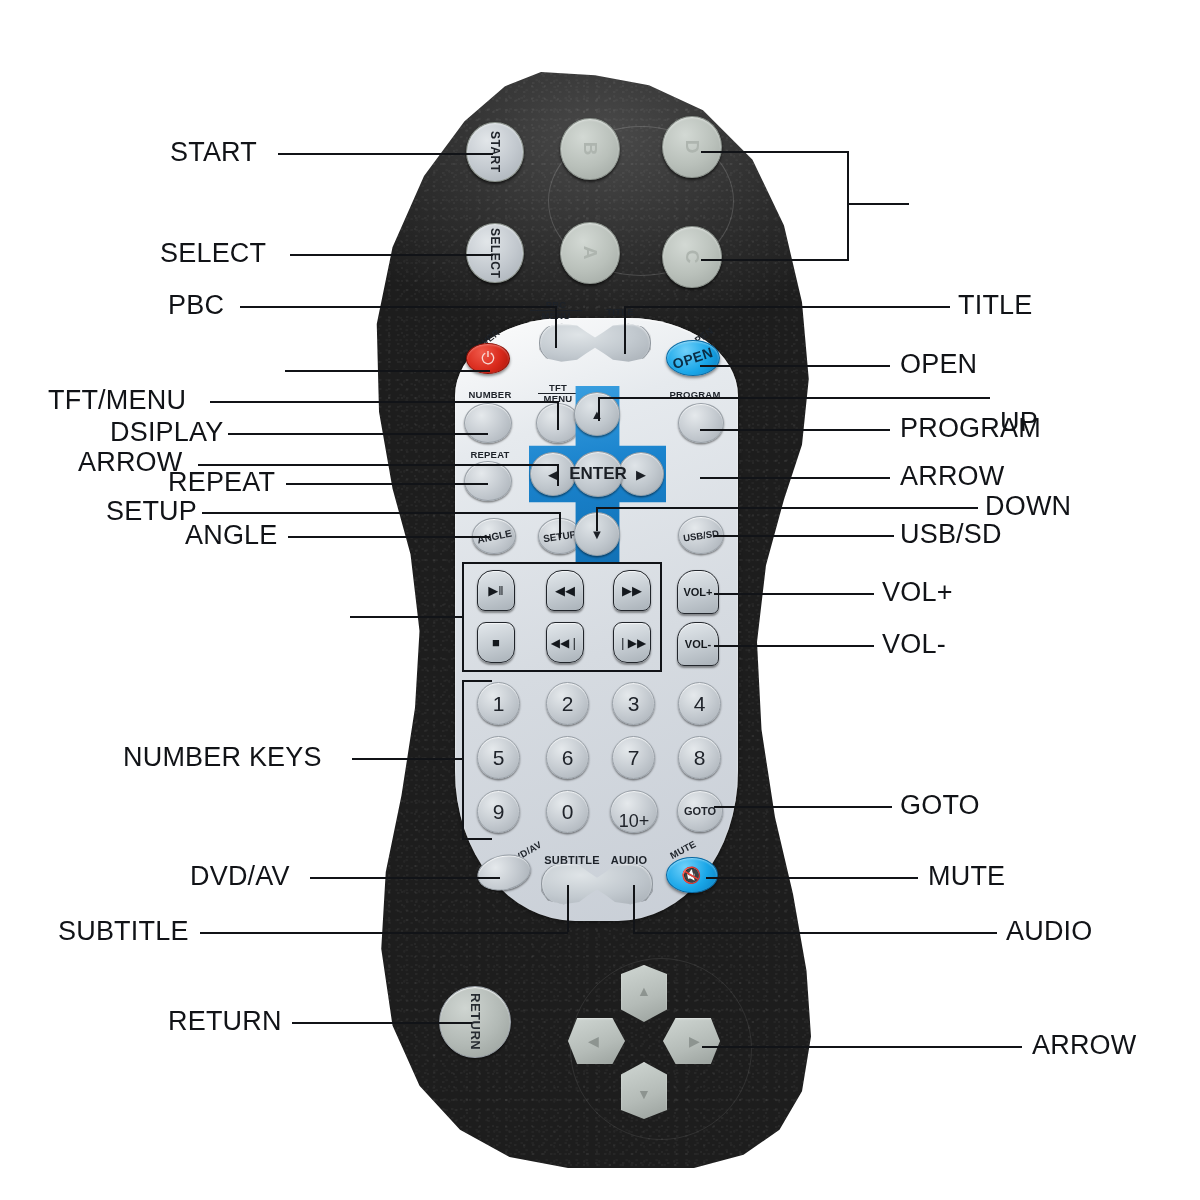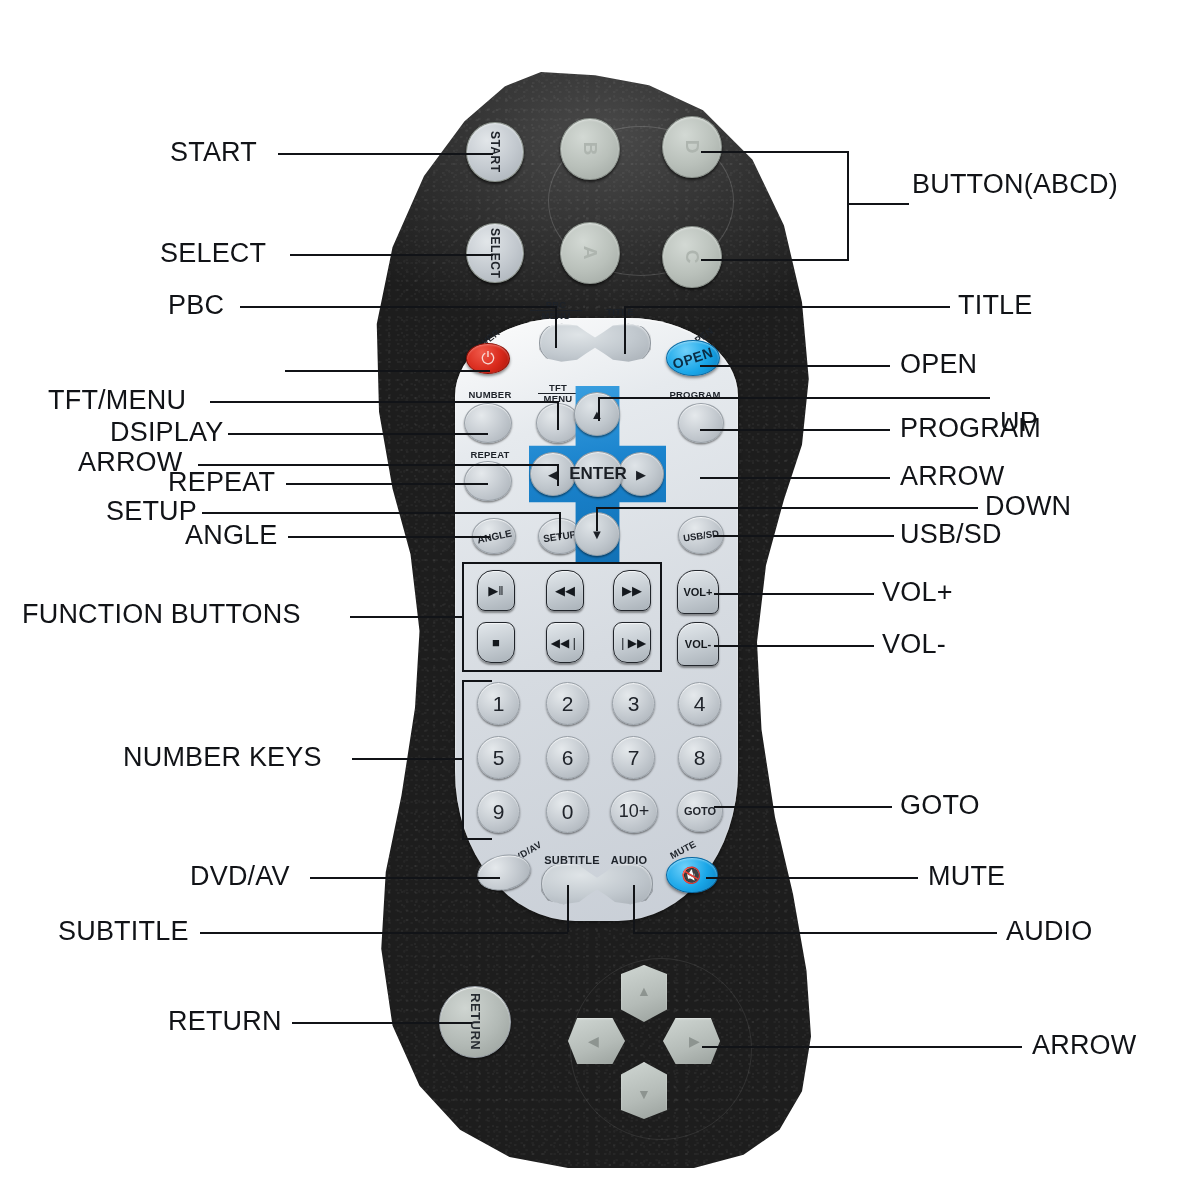--- a/index.html
+++ b/index.html
@@ -292,21 +292,21 @@
   <div class="btn rnd" style="left:678px;top:736px;width:43px;height:43px;font-size:21px;">
       <span>8</span>
     </div>
 
   <div class="btn rnd" style="left:477px;top:790px;width:43px;height:43px;font-size:21px;">
       <span>9</span>
     </div>
   <div class="btn rnd" style="left:546px;top:790px;width:43px;height:43px;font-size:21px;">
       <span>0</span>
     </div>
-  <div class="btn rnd" style="left:610px;top:790px;width:48px;height:43px;font-size:18px;">
+  <div class="btn rnd" style="left:610px;top:790px;width:48px;height:43px;font-size:18px;align-items:flex-end;">
       <span>10+</span>
     </div>
   <div class="btn rnd" style="left:677px;top:790px;width:46px;height:42px;font-size:11px;font-weight:700;">
       <span>GOTO</span>
     </div>
 
   <div class="capt" style="left:497px;top:848px;width:56px;transform:rotate(-30deg);">DVD/AV</div>
   <div class="capt" style="left:541px;top:855px;width:62px;font-size:11px;">SUBTITLE</div>
   <div class="capt" style="left:606px;top:855px;width:46px;font-size:11px;">AUDIO</div>
   <div class="capt" style="left:661px;top:845px;width:44px;transform:rotate(-28deg);">MUTE</div>
@@ -362,42 +362,40 @@
   <div class="lbl l" style="left:168px;top:468px;">REPEAT</div>
   <div class="ln" style="left:286px;top:483px;width:202px;"></div>
 
   <div class="lbl l" style="left:106px;top:497px;">SETUP</div>
   <div class="ln" style="left:202px;top:512px;width:358px;"></div>
   <div class="lnv" style="left:559px;top:512px;height:26px;"></div>
 
   <div class="lbl l" style="left:185px;top:521px;">ANGLE</div>
   <div class="ln" style="left:288px;top:536px;width:202px;"></div>
 
-  <div class="lbl l" style="left:22px;top:600px;">FUNCTION BUTTONS</div>
   <div class="ln" style="left:350px;top:616px;width:112px;"></div>
   <div class="box" style="left:462px;top:562px;width:200px;height:110px;"></div>
 
   <div class="lbl l" style="left:123px;top:743px;text-align:right;">NUMBER KEYS</div>
   <div class="ln" style="left:352px;top:758px;width:110px;"></div>
   <div class="lnv" style="left:462px;top:680px;height:160px;"></div>
   <div class="ln" style="left:462px;top:680px;width:30px;"></div>
   <div class="ln" style="left:462px;top:838px;width:30px;"></div>
 
   <div class="lbl l" style="left:190px;top:862px;">DVD/AV</div>
   <div class="ln" style="left:310px;top:877px;width:190px;"></div>
 
   <div class="lbl l" style="left:58px;top:917px;">SUBTITLE</div>
   <div class="ln" style="left:200px;top:932px;width:368px;"></div>
   <div class="lnv" style="left:567px;top:885px;height:47px;"></div>
 
   <div class="lbl l" style="left:168px;top:1007px;">RETURN</div>
   <div class="ln" style="left:292px;top:1022px;width:180px;"></div>
 
   <div class="lbl r" style="left:912px;top:170px;">
-    <div style="text-align:center">BUTTON(ABCD)</div>
   </div>
   <div class="ln" style="left:701px;top:151px;width:148px;"></div>
   <div class="ln" style="left:701px;top:259px;width:148px;"></div>
   <div class="lnv" style="left:847px;top:151px;height:110px;"></div>
   <div class="ln" style="left:847px;top:203px;width:62px;"></div>
 
   <div class="lbl r" style="left:958px;top:291px;">TITLE</div>
   <div class="ln" style="left:624px;top:306px;width:326px;"></div>
   <div class="lnv" style="left:624px;top:306px;height:48px;"></div>
 

